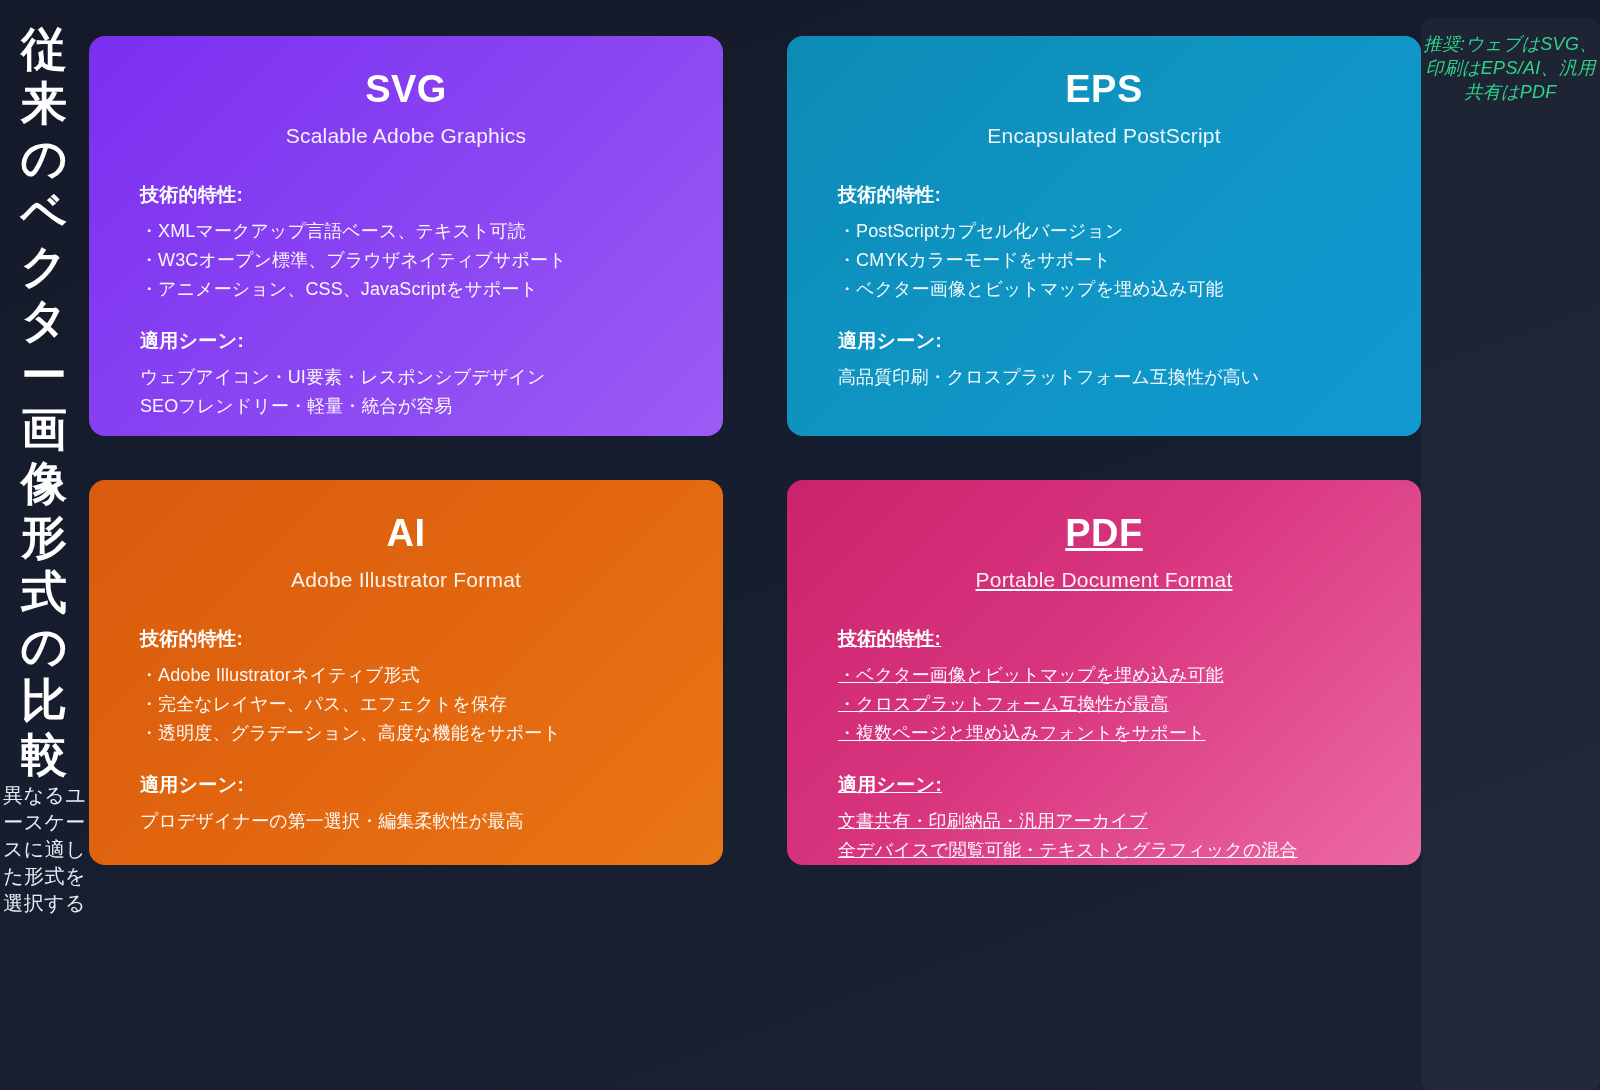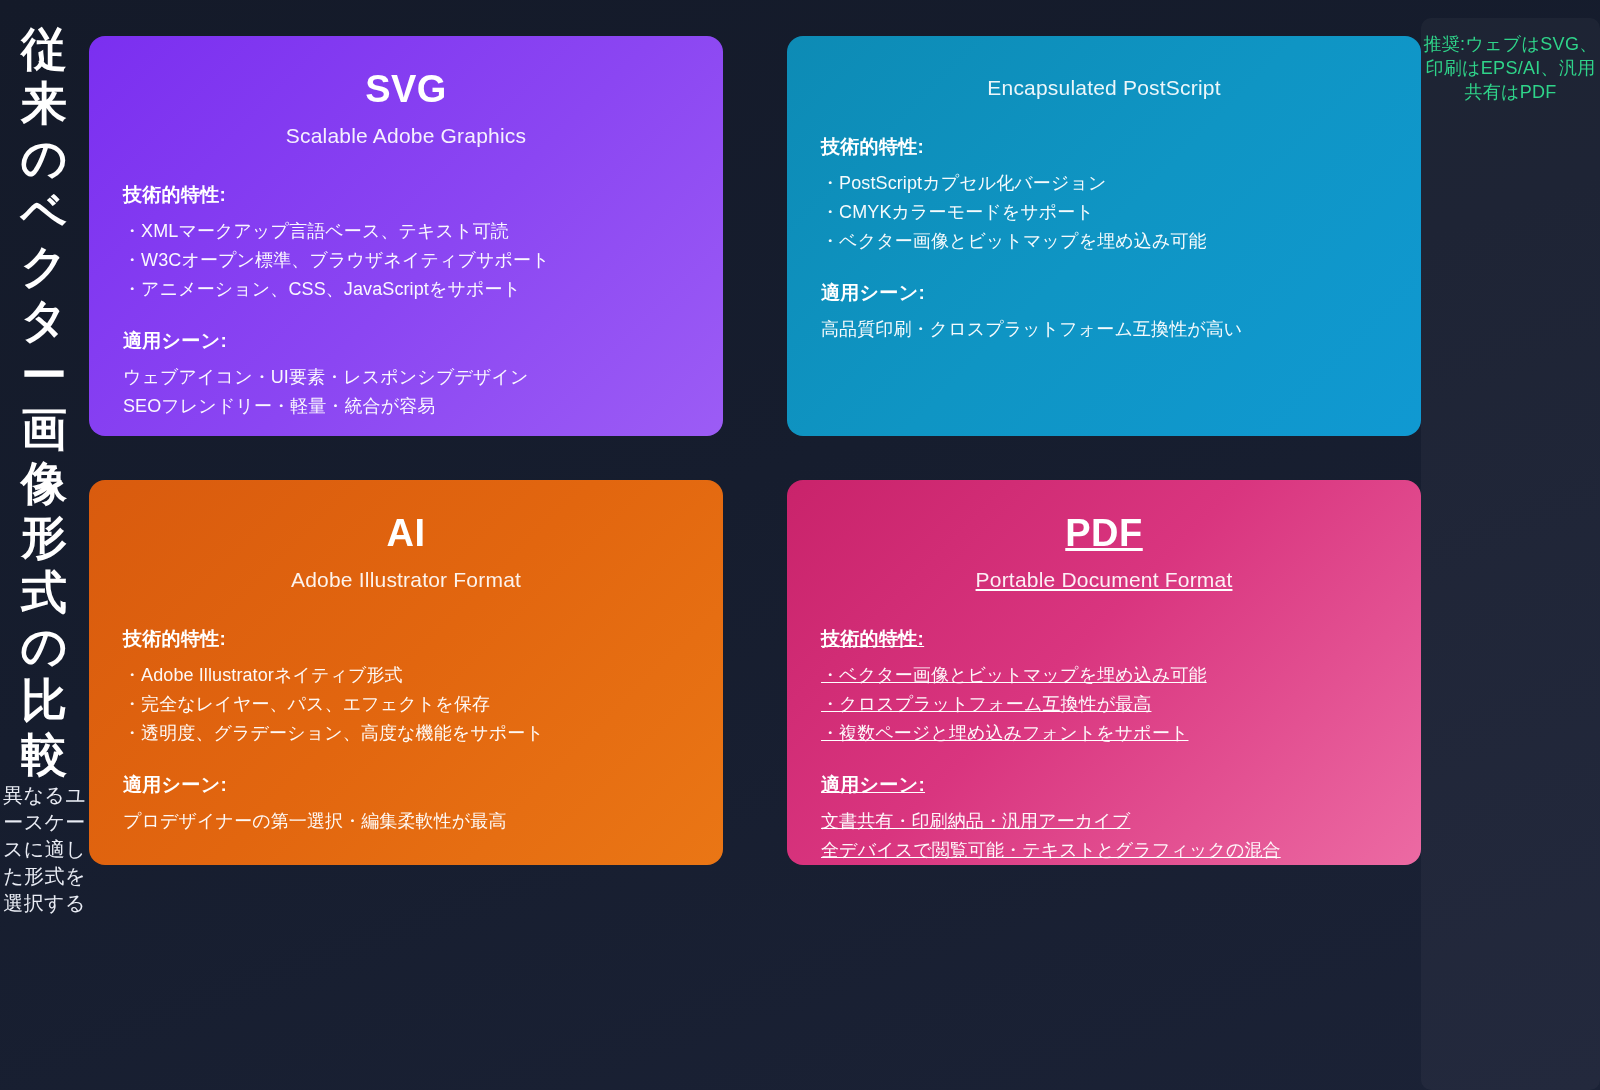--- a/index.html
+++ b/index.html
@@ -86,20 +86,21 @@
   .card-fullname {
     margin-top: 10px;
     font-size: 21px;
     font-weight: normal;
     color: rgba(255,255,255,0.92);
     letter-spacing: 0.2px;
   }
 
   .card-body {
     margin-top: 34px;
+    margin-left: 17px;
   }
 
   .section-label {
     font-size: 19px;
     font-weight: bold;
     color: #ffffff;
     letter-spacing: 0.3px;
     margin-bottom: 9px;
   }
 
@@ -129,20 +130,21 @@
   }
 
   
   .footer {
     margin: 18px auto 0 auto;
     width: 1334px;
     background: rgba(255,255,255,0.035);
     border-radius: 10px;
     padding: 14px 0 16px 0;
     text-align: center;
+    font-style: italic;
   }
 
   .footer-note {
     font-size: 18px;
     color: #2fd48a;
     letter-spacing: 0.3px;
   }
 </style>
 </head>
 <body>
@@ -171,20 +173,21 @@
         <div class="section-label">適用シーン:</div>
         <ul class="usecase-list">
           <li class="usecase-item">ウェブアイコン・UI要素・レスポンシブデザイン</li>
           <li class="usecase-item">SEOフレンドリー・軽量・統合が容易</li>
         </ul>
       </div>
     </div>
 
     <div class="card card-eps">
       <div class="card-header">
+        <div class="card-code">EPS</div>
         <div class="card-fullname">Encapsulated PostScript</div>
       </div>
       <div class="card-body">
         <div class="section-label">技術的特性:</div>
         <ul class="feature-list">
           <li class="feature-item">・PostScriptカプセル化バージョン</li>
           <li class="feature-item">・CMYKカラーモードをサポート</li>
           <li class="feature-item">・ベクター画像とビットマップを埋め込み可能</li>
         </ul>
         <div class="section-label">適用シーン:</div>

